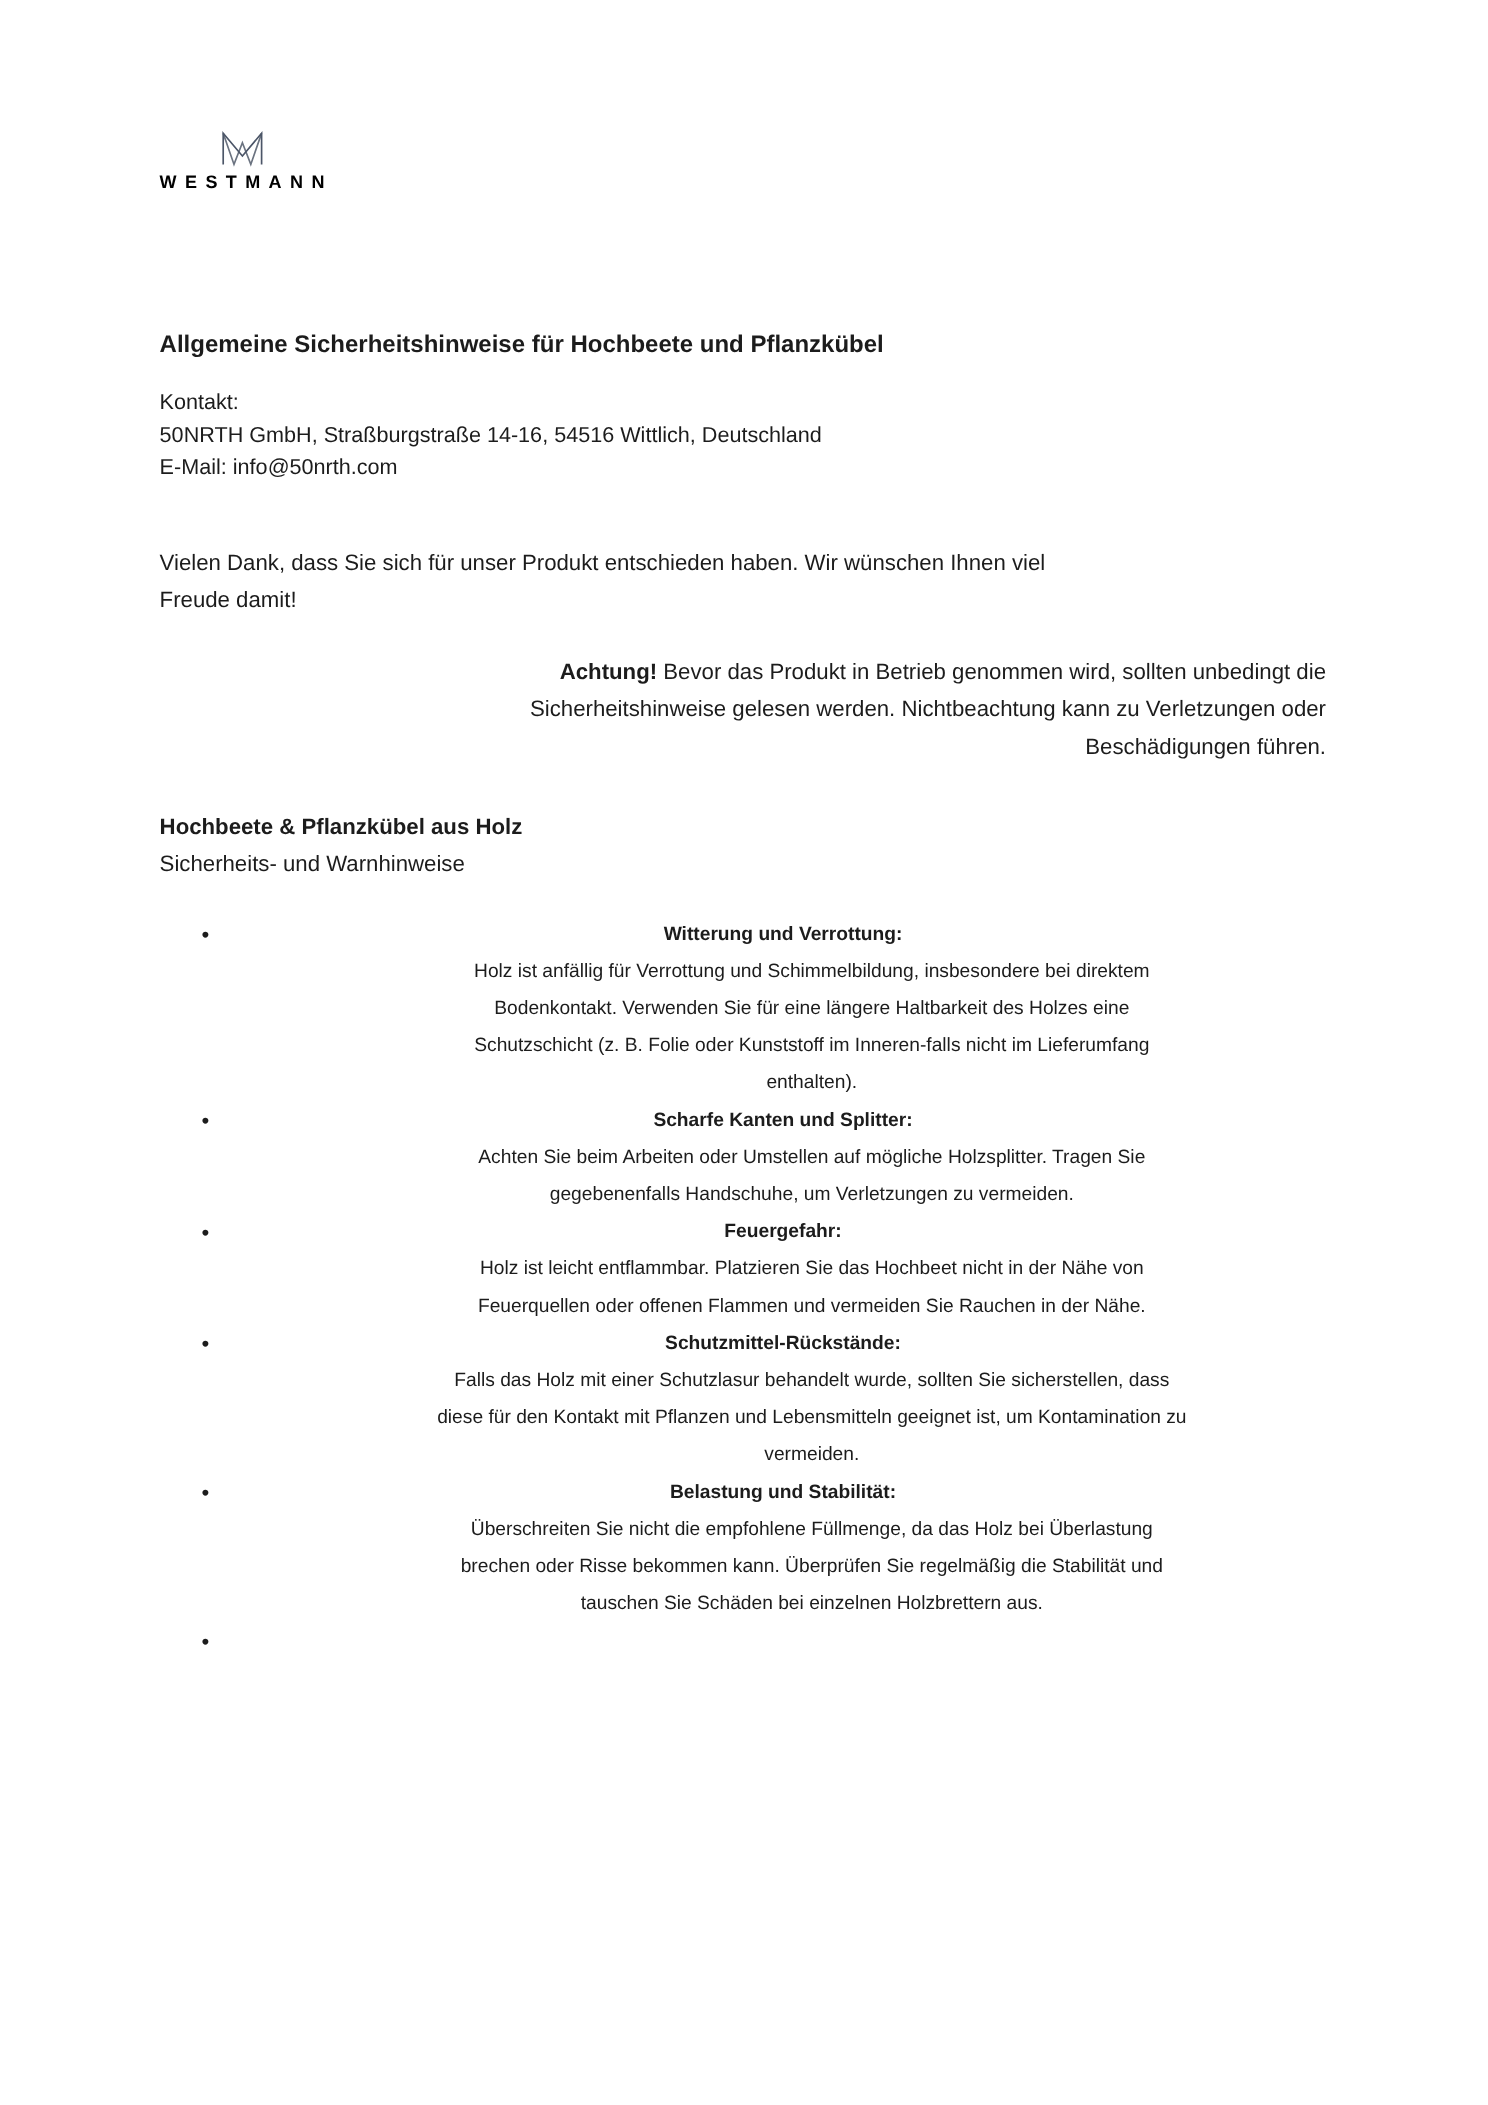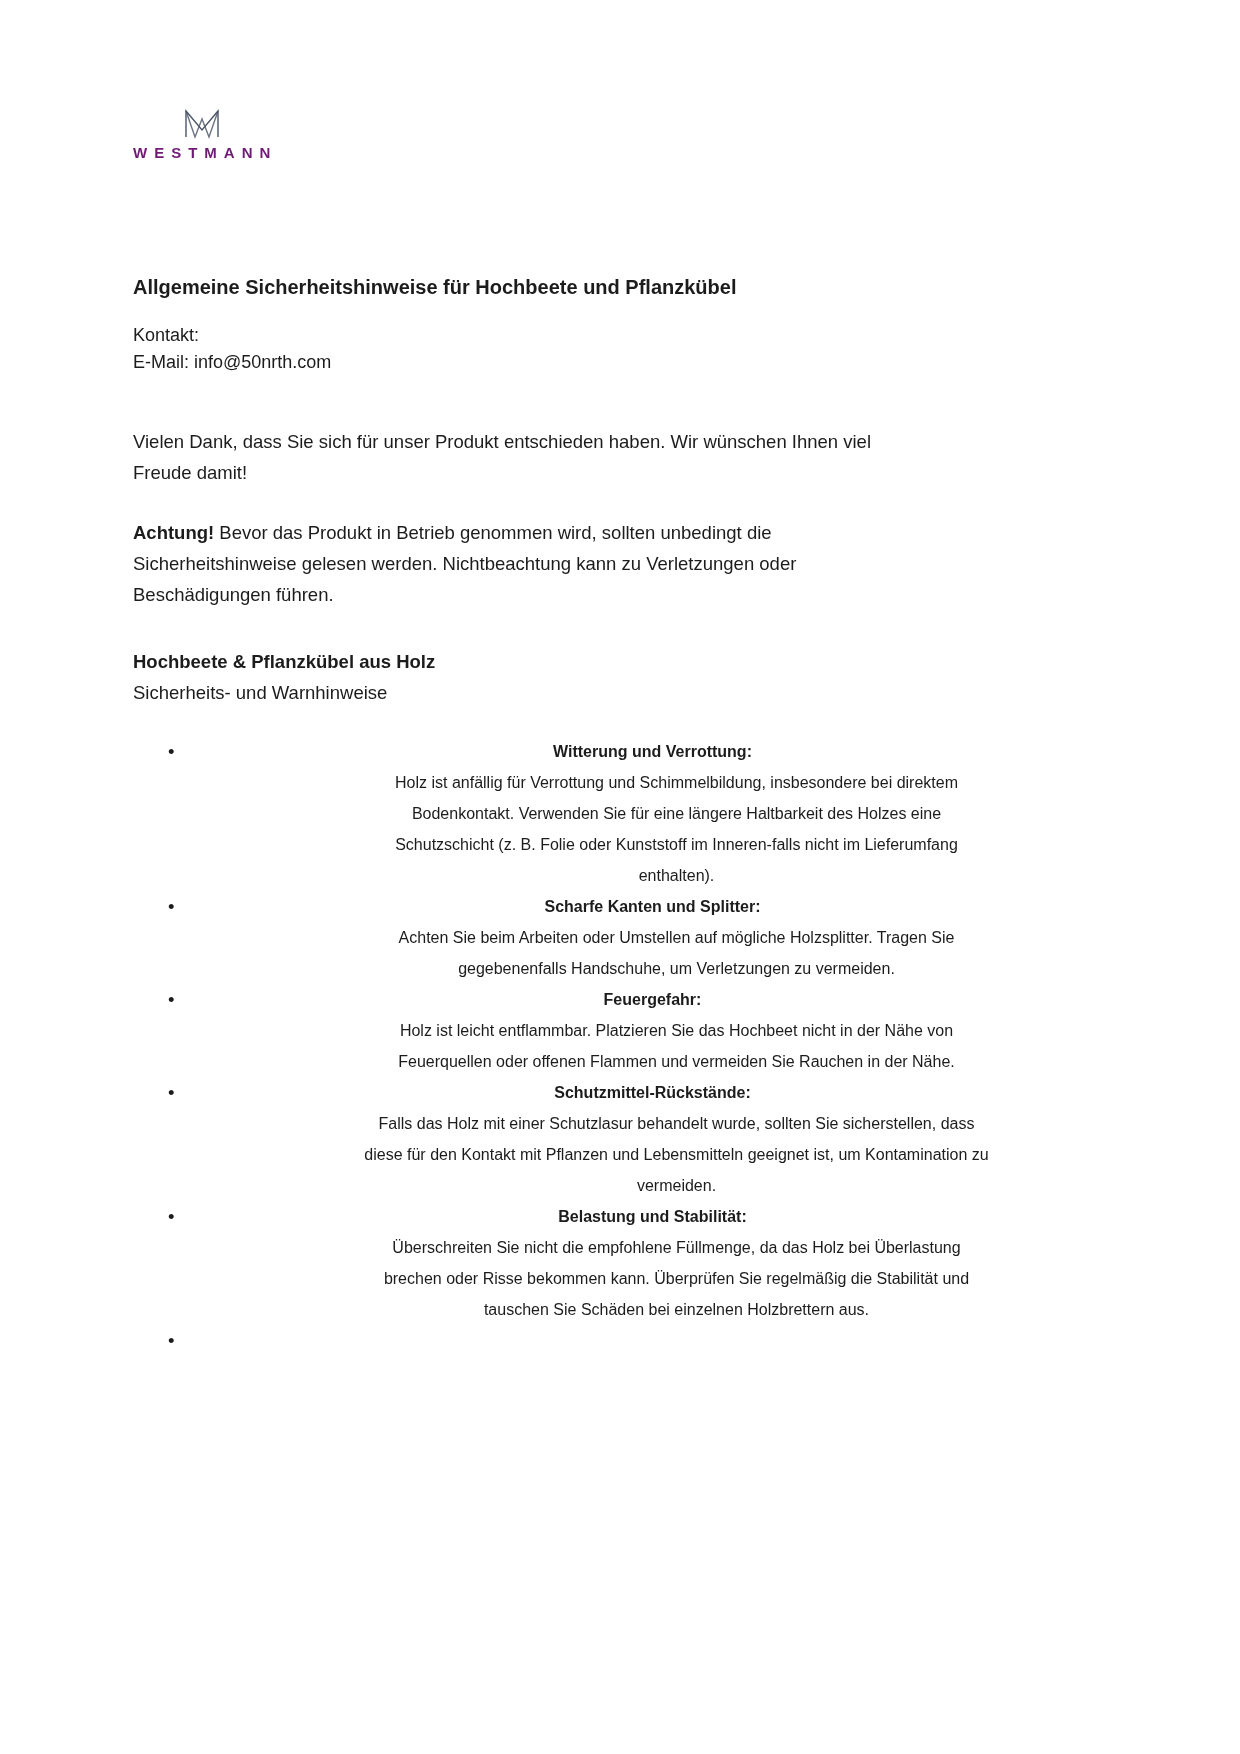--- a/index.html
+++ b/index.html
@@ -21,21 +21,21 @@
     display: inline-flex;
     flex-direction: column;
     align-items: center;
     gap: 4px;
   }
   .logo svg { display: block; }
   .brand-name {
     font-size: 15px;
     font-weight: 700;
     letter-spacing: 7px;
-    color: #701a75;
+    color: #000000;
     white-space: nowrap;
     margin-right: -7px; 
   }
 
   
   .doc-title {
     margin-top: 113px;
     font-size: 20px;
     font-weight: 700;
     line-height: 26px;
@@ -44,21 +44,21 @@
     margin-top: 22px;
     font-size: 18px;
     line-height: 27px;
   }
   .para {
     font-size: 18.5px;
     line-height: 31px;
     white-space: pre-line;
   }
   .intro { margin-top: 50px; }
-  .warning { margin-top: 29px; }
+  .warning { margin-top: 29px; text-align: right; }
   .warning .bold-lead { font-weight: 700; }
   .section-heading {
     margin-top: 36px;
     font-size: 18.5px;
     font-weight: 700;
     line-height: 31px;
   }
   .section-subheading {
     font-size: 18.5px;
     line-height: 31px;
@@ -110,20 +110,21 @@
     </span>
     <span class="brand-name">WESTMANN</span>
   </div>
 
   
   <h1 class="doc-title">Allgemeine Sicherheitshinweise für Hochbeete und Pflanzkübel</h1>
 
   
   <div class="contact">
     <div>Kontakt:</div>
+    <div>50NRTH GmbH, Straßburgstraße 14-16, 54516 Wittlich, Deutschland</div>
     <div>E-Mail: info@50nrth.com</div>
   </div>
 
   
   <p class="para intro">Vielen Dank, dass Sie sich für unser Produkt entschieden haben. Wir wünschen Ihnen viel
 Freude damit!</p>
 
   
   <p class="para warning"><span class="bold-lead">Achtung!</span><span> Bevor das Produkt in Betrieb genommen wird, sollten unbedingt die
 Sicherheitshinweise gelesen werden. Nichtbeachtung kann zu Verletzungen oder

